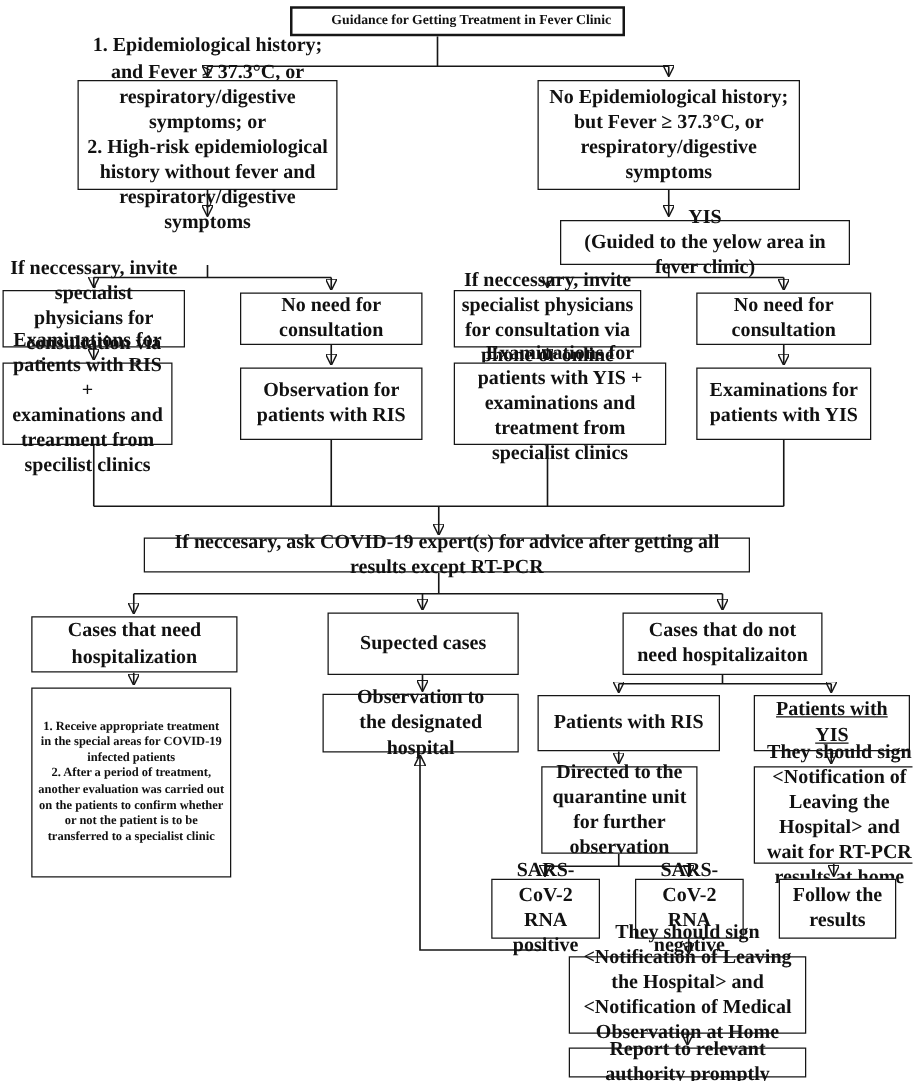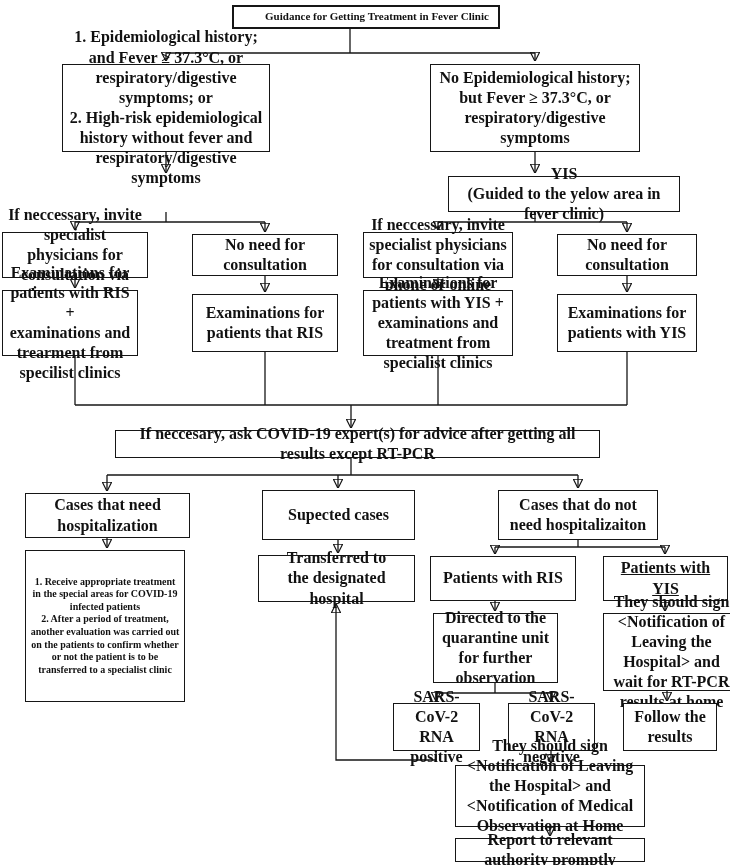--- a/index.html
+++ b/index.html
@@ -105,38 +105,38 @@
 
   <div class="node" style="left:192px;top:234px;width:146px;height:42px;">No need for consultation</div>
 
   <div class="node" style="left:363px;top:232px;width:150px;height:46px;">If neccessary, invite specialist physicians for consultation via phone or online</div>
 
   <div class="node" style="left:557px;top:234px;width:140px;height:42px;">No need for consultation</div>
 
   <div class="node" style="left:2px;top:290px;width:136px;height:66px;">Examinations for patients with RIS +
 examinations and trearment from specilist clinics</div>
 
-  <div class="node" style="left:192px;top:294px;width:146px;height:58px;">Examinations for patients that RIS</div>
+  <div class="node" style="left:192px;top:294px;width:146px;height:58px;">Observation for patients with RIS</div>
 
-  <div class="node" style="left:363px;top:290px;width:150px;height:66px;">Examinations for patients with YIS + examinations and treatment from specialist clinics</div>
+  <div class="node" style="left:363px;top:290px;width:170px;height:66px;">Examinations for patients with YIS + examinations and treatment from specialist clinics</div>
 
   <div class="node" style="left:557px;top:294px;width:140px;height:58px;">Examinations for patients with YIS</div>
 
   <div class="node" style="left:115px;top:430px;width:485px;height:28px;">If neccesary, ask COVID-19 expert(s) for advice after getting all results except RT-PCR</div>
 
   <div class="node" style="left:25px;top:493px;width:165px;height:45px;">Cases that need hospitalization</div>
 
   <div class="node" style="left:262px;top:490px;width:153px;height:50px;">Supected cases</div>
 
   <div class="node" style="left:498px;top:490px;width:160px;height:50px;">Cases that do not need hospitalizaiton</div>
 
   <div class="node small" style="left:25px;top:550px;width:160px;height:152px;">1.  Receive appropriate treatment in the special areas for COVID-19 infected patients
 2. After a period of treatment, another evaluation was carried out on the patients to confirm whether or not the patient is to be transferred to a specialist clinic</div>
 
-  <div class="node" style="left:258px;top:555px;width:157px;height:47px;">Transferred to
+  <div class="node" style="left:258px;top:555px;width:157px;height:47px;">Observation to
 the designated hospital</div>
 
   <div class="node" style="left:430px;top:556px;width:146px;height:45px;">Patients with RIS</div>
 
   <div class="node" style="left:603px;top:556px;width:125px;height:45px;text-decoration:underline;">Patients with YIS</div>
 
   <div class="node" style="left:433px;top:613px;width:125px;height:70px;">Directed to the quarantine unit for further observation</div>
 
   <div class="node" style="left:603px;top:613px;width:137px;height:78px;">They should sign &lt;Notification of Leaving the Hospital&gt; and wait for RT-PCR results at home</div>
 

